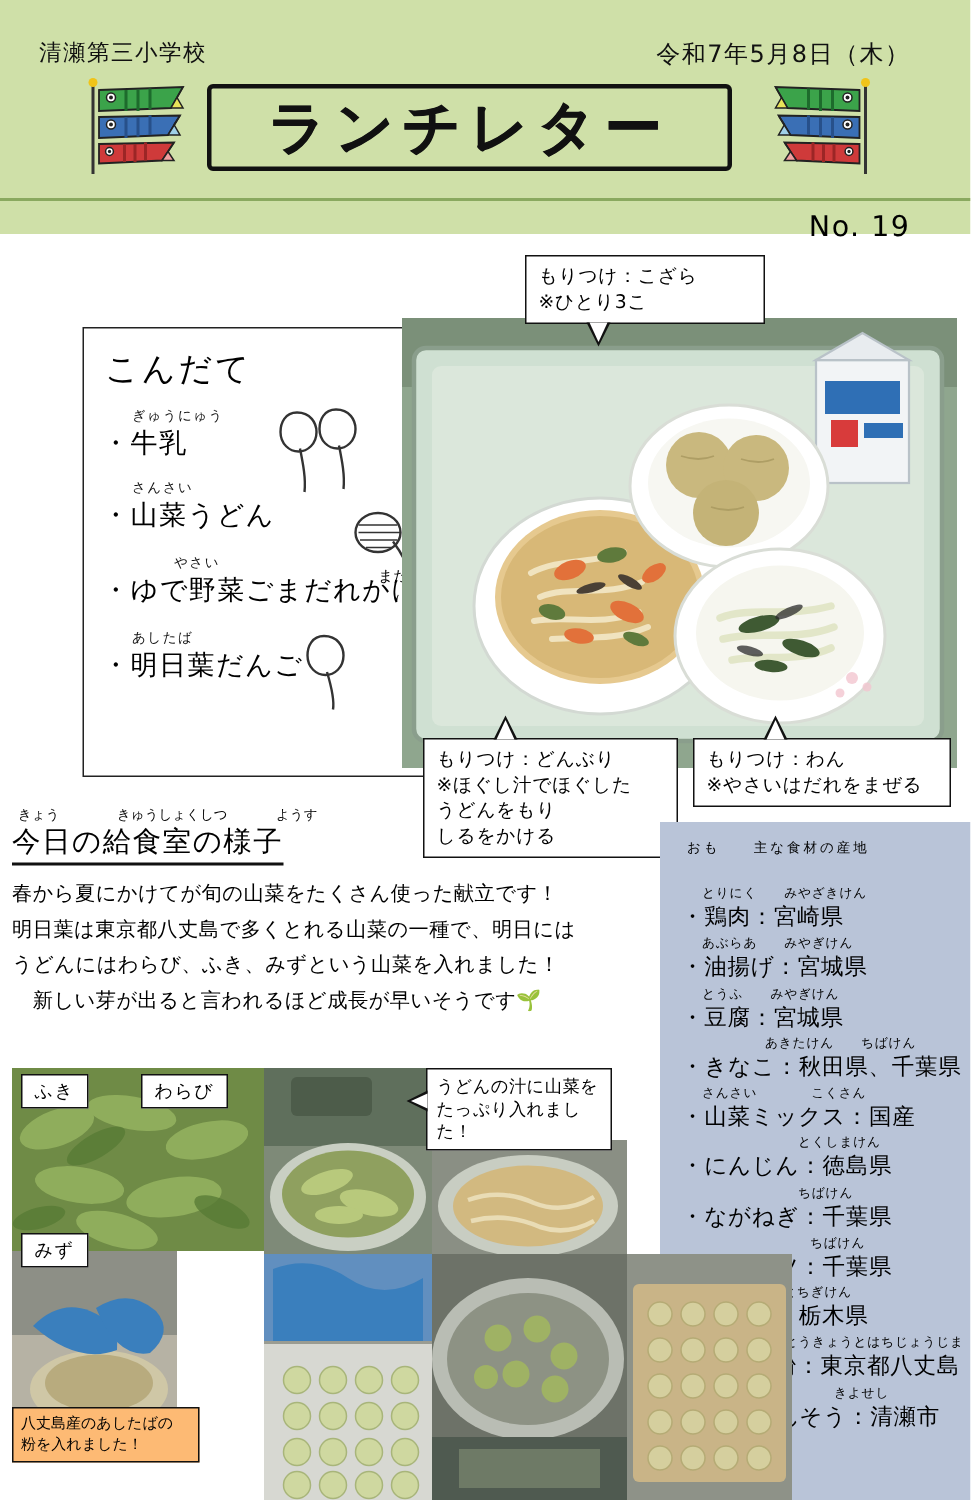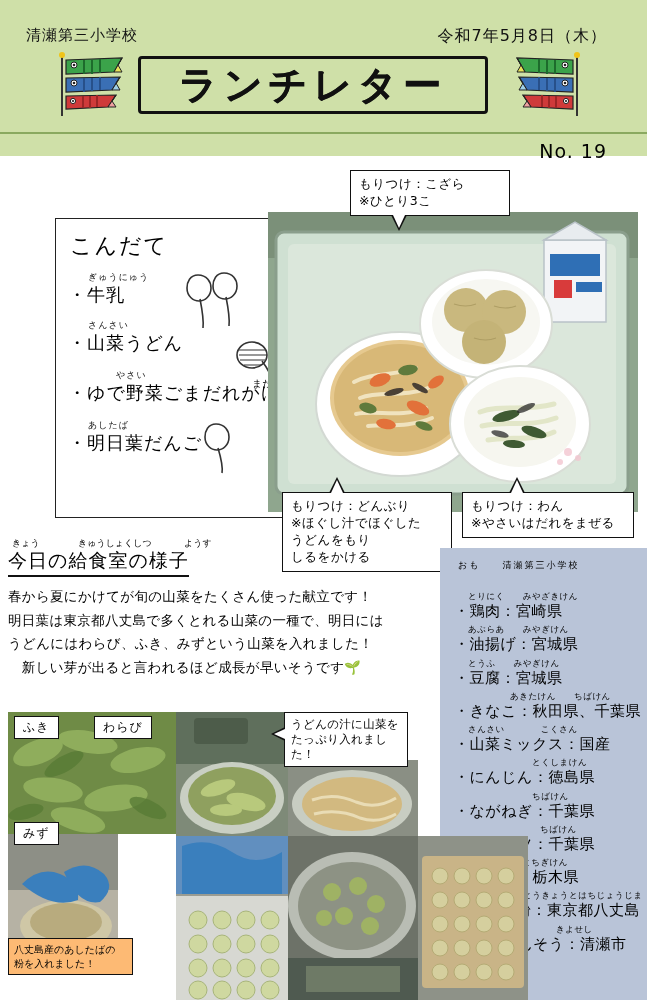--- a/index.html
+++ b/index.html
@@ -367,21 +367,21 @@
   </div>
 
   <div class="body-text">
     <div>春から夏にかけてが旬の山菜をたくさん使った献立です！</div>
     <div>明日葉は東京都八丈島で多くとれる山菜の一種で、明日には</div>
     <div>うどんにはわらび、ふき、みずという山菜を入れました！</div>
     <div>　新しい芽が出ると言われるほど成長が早いそうです🌱</div>
   </div>
 
   <div class="origin-panel">
-    <div class="origin-title-ruby">おも　　清瀬第三小学校</div>
+    <div class="origin-title-ruby">おも　　主な食材の産地</div>
     <div class="origin-list">
       <div class="origin-item">
         <span class="rb" style="left:14px;">とりにく　　みやざきけん</span>
         <span>・鶏肉：宮崎県</span>
       </div>
       <div class="origin-item">
         <span class="rb" style="left:14px;">あぶらあ　　みやぎけん</span>
         <span>・油揚げ：宮城県</span>
       </div>
       <div class="origin-item">

